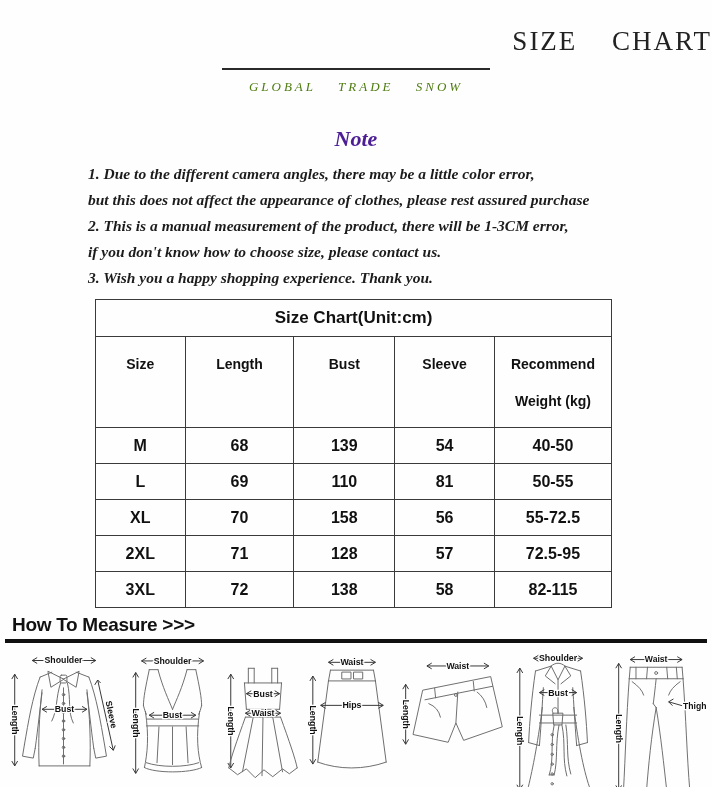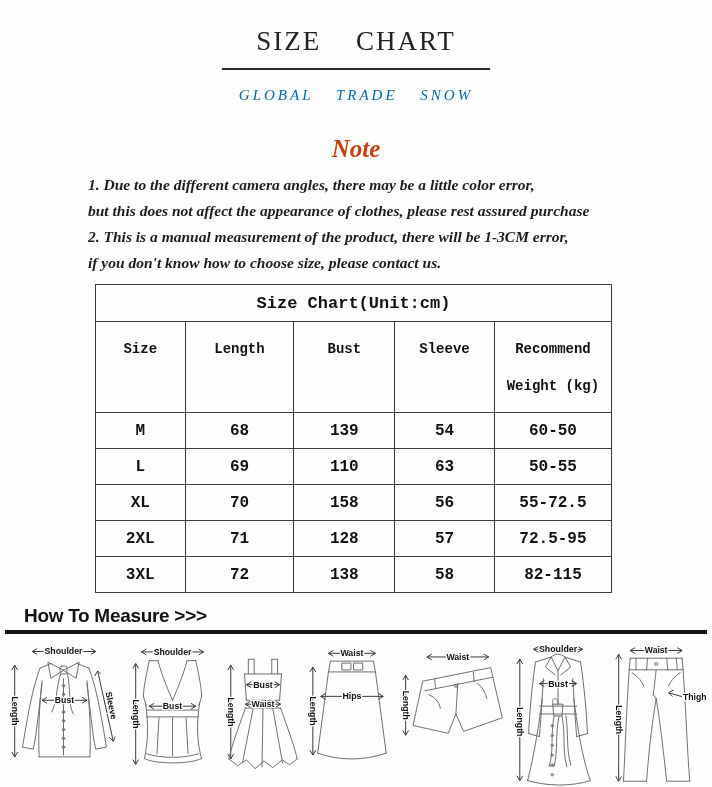--- a/index.html
+++ b/index.html
@@ -1,44 +1,44 @@
 <!DOCTYPE html>
 <html><head>
 <meta charset="utf-8">
 <style>
   html,body{margin:0;padding:0;background:#fff;}
   #page{position:relative;width:712px;height:787px;background:#fefefe;
         font-family:"Liberation Serif", serif;color:#1a1a1a;overflow:hidden;}
 
   
-  .title{margin-top:26px;text-align:center;font-size:27px;letter-spacing:2px;
+  .title{margin-top:26px;text-align:right;font-size:27px;letter-spacing:2px;
          word-spacing:26px;color:#222;}
   .divider{width:268px;height:2px;background:#2a2a2a;margin:11px auto 0 auto;}
-  .brand{margin-top:17px;text-align:center;font-style:italic;font-size:15px;
-         letter-spacing:3px;word-spacing:16px;color:#0369a1;}
+  .brand{margin-top:9px;text-align:center;font-style:italic;font-size:13px;
+         letter-spacing:3px;word-spacing:16px;color:#4d7c0f;}
 
   
   .note-heading{margin-top:31px;text-align:center;font-weight:bold;font-style:italic;
-                font-size:25px;color:#c2410c;}
+                font-size:22px;color:#4c1d95;}
   .notes{margin-top:9px;padding-left:88px;padding-right:60px;}
   .note-line{font-style:italic;font-weight:bold;font-size:15.5px;line-height:26px;
              color:#1c1c1c;white-space:nowrap;}
 
   
   table.size{border-collapse:collapse;margin:8px 0 0 95px;width:517px;
-             table-layout:fixed;font-family:Liberation Mono, monospace;}
+             table-layout:fixed;font-family:Liberation Sans, sans-serif;}
   table.size td{border:1.5px solid #3a3a3a;text-align:center;font-weight:bold;
                 color:#111;overflow:hidden;}
   td.caption{font-size:17px;height:34px;}
   tr.colhead td{height:80px;vertical-align:top;padding-top:9px;font-size:14px;
                 line-height:37px;}
   tr.datarow td{height:33px;font-size:16px;}
 
   
-  .measure-heading{margin-top:12px;padding-left:24px;font-family:"Liberation Sans", sans-serif;
+  .measure-heading{margin-top:6px;padding-left:12px;font-family:"Liberation Sans", sans-serif;
                    font-weight:bold;font-size:19px;letter-spacing:-0.3px;color:#111;}
   .measure-divider{height:4px;background:#111;margin:3px 5px 0 5px;}
 
   
   .diagrams{display:flex;justify-content:space-between;align-items:flex-start;
             padding:4px 3px 0 3px;}
   .ln{fill:none;stroke:#6b6b6b;stroke-width:1;stroke-linejoin:round;stroke-linecap:round;}
   .ml{fill:none;stroke:#333;stroke-width:1;stroke-linejoin:round;}
   .dl{font-family:"Liberation Sans", sans-serif;font-weight:bold;font-size:9px;
       fill:#111;stroke:#fefefe;stroke-width:2.5px;paint-order:stroke;}
@@ -51,20 +51,21 @@
   <div class="title">SIZE CHART</div>
   <div class="divider"></div>
   <div class="brand">GLOBAL TRADE SNOW</div>
 
   <div class="note-heading">Note</div>
   <div class="notes">
     <div class="note-line">1. Due to the different camera angles, there may be a little color error,</div>
     <div class="note-line">but this does not affect the appearance of clothes, please rest assured purchase</div>
     <div class="note-line">2. This is a manual measurement of the product, there will be 1-3CM error,</div>
     <div class="note-line">if you don't know how to choose size, please contact us.</div>
+    <div class="note-line">3. Wish you a happy shopping experience. Thank you.</div>
   </div>
 
   <table class="size">
     <colgroup>
         <col style="width:88px">
         <col style="width:107px">
         <col style="width:99px">
         <col style="width:98px">
         <col style="width:115px">
       </colgroup>
@@ -77,27 +78,27 @@
       <td>Length</td>
       <td>Bust</td>
       <td>Sleeve</td>
       <td>Recommend Weight (kg)</td>
     </tr>
     <tr class="datarow">
       <td>M</td>
       <td>68</td>
       <td>139</td>
       <td>54</td>
-      <td>60-50</td>
+      <td>40-50</td>
     </tr>
     <tr class="datarow">
       <td>L</td>
       <td>69</td>
       <td>110</td>
-      <td>63</td>
+      <td>81</td>
       <td>50-55</td>
     </tr>
     <tr class="datarow">
       <td>XL</td>
       <td>70</td>
       <td>158</td>
       <td>56</td>
       <td>55-72.5</td>
     </tr>
     <tr class="datarow">

